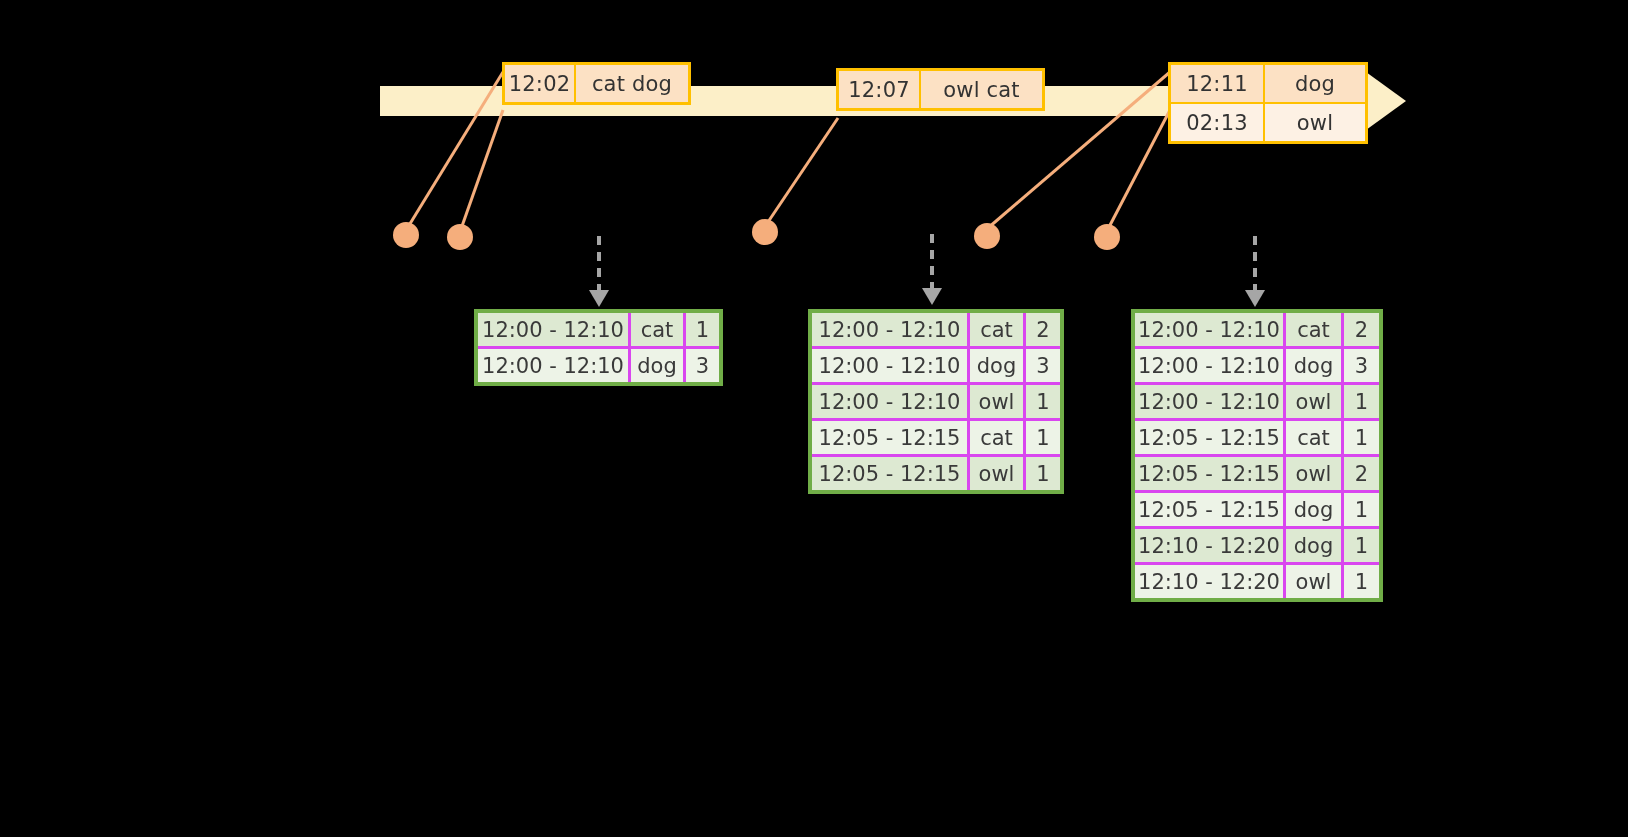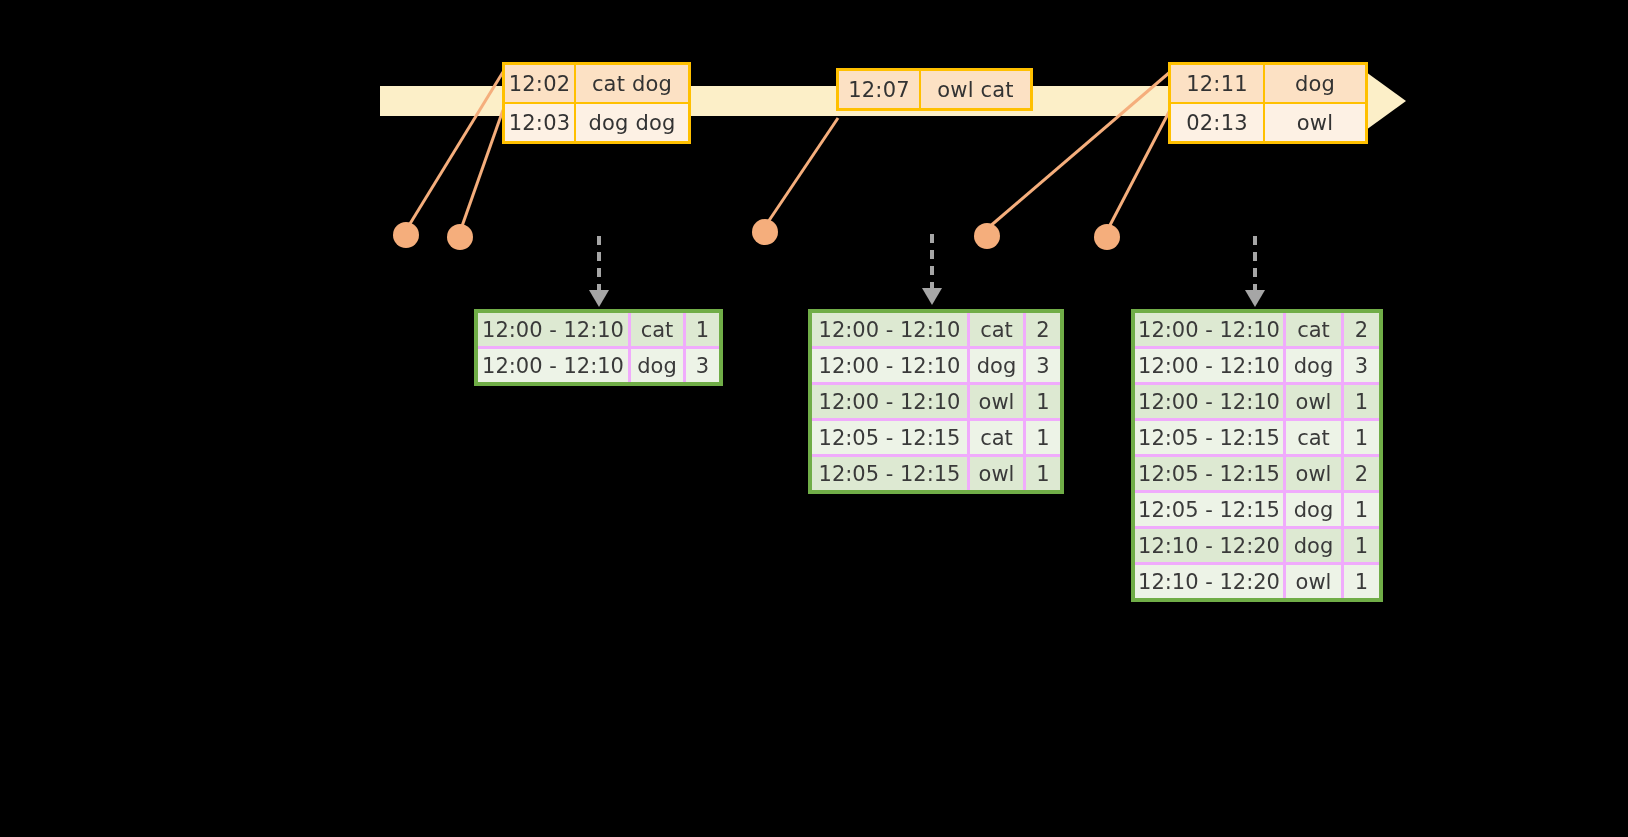--- a/index.html
+++ b/index.html
@@ -57,21 +57,21 @@
   }
   .event-cell.time { width: 69px; }
   .event-cell.payload { width: 112px; }
   .ev-shade-a { background: #FCE1C4; }
   .ev-shade-b { background: #FDF1E4; }
 
   #event-box-1 { left: 502px; top: 62px; }
   #event-box-2 { left: 836px; top: 68px; }
   #event-box-3 { left: 1168px; top: 62px; }
   #event-box-2 .event-cell.time { width: 80px; }
-  #event-box-2 .event-cell.payload { width: 109px; }
+  #event-box-2 .event-cell.payload { width: 121px; }
   #event-box-3 .event-cell.time { width: 92px; }
   #event-box-3 .event-cell.payload { width: 100px; }
 
   
   .dot {
     position: absolute;
     width: 26px; height: 26px;
     border-radius: 50%;
     background: #F5AE7C;
   }
@@ -89,21 +89,21 @@
     width: 0; height: 0;
     border-left: 10px solid transparent;
     border-right: 10px solid transparent;
     border-top: 17px solid #A6A6A6;
   }
 
   
   .green-table {
     position: absolute;
     border: 4px solid #70AD47;
-    background: #f0abfc;
+    background: #d946ef;
     display: flex;
     flex-direction: column;
     gap: 3px;
   }
   .green-row { display: flex; gap: 3px; height: 33px; }
   .green-cell {
     display: flex;
     align-items: center;
     justify-content: center;
     font-size: 21px;
@@ -141,24 +141,20 @@
     <line x1="838" y1="118" x2="766" y2="225" stroke="#F5AE7C" stroke-width="3"></line>
     <line x1="1170" y1="72" x2="988" y2="228" stroke="#F5AE7C" stroke-width="3"></line>
     <line x1="1170" y1="110" x2="1108" y2="229" stroke="#F5AE7C" stroke-width="3"></line>
   </svg>
 
   <div class="event-box" id="event-box-1">
     <div class="event-row">
       <div class="event-cell time ev-shade-a">12:02</div>
       <div class="event-cell payload ev-shade-a">cat dog</div>
     </div>
-    <div class="event-row">
-      <div class="event-cell time ev-shade-b">12:03</div>
-      <div class="event-cell payload ev-shade-b">dog dog</div>
-    </div>
   </div>
 
   <div class="event-box" id="event-box-2">
     <div class="event-row">
       <div class="event-cell time ev-shade-a">12:07</div>
       <div class="event-cell payload ev-shade-a">owl cat</div>
     </div>
   </div>
 
   <div class="event-box" id="event-box-3">

